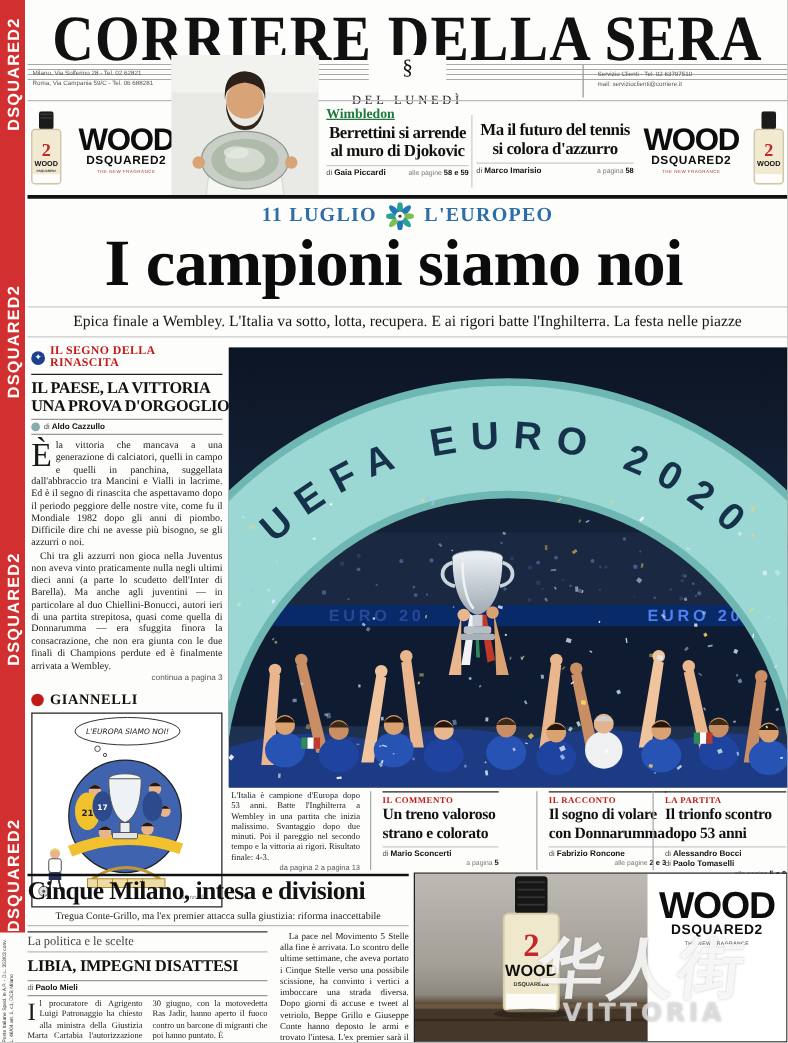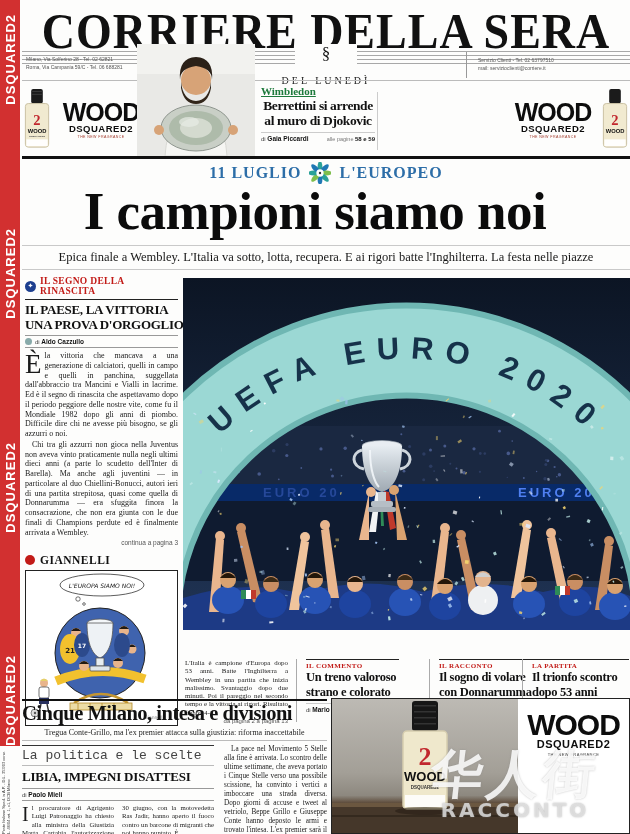--- a/index.html
+++ b/index.html
@@ -95,21 +95,21 @@
   .giannelli-row { display:flex; align-items:center; gap:5px; margin-top:8px; }
   .red-dot { width:10px; height:10px; border-radius:50%; background:#c21b17; flex:none; }
   .giannelli-label { font-weight:bold; font-size:11.5px; letter-spacing:.5px; }
   .cartoon-box { margin-top:4px; border:1px solid #222; width:153px; height:156px;
                  background:#fff; }
 
   
   .photo { left:183px; top:278px; width:447px; height:352px; background:#101c30; }
 
   
-  .pcol { top:659px; height:63px; }
+  .pcol { top:633px; height:63px; }
   .caption-col { left:185px; width:103px; font-size:6.9px; line-height:1.2;
                  text-align:justify; color:#222; }
   .caption-pages { text-align:right; font-size:6px; color:#555; margin-top:1px;
                    font-family:"Liberation Sans", sans-serif; }
   .ncol { border-left:1px solid #aaa; padding-left:9px; border-top:none; }
   .ncol-in { border-top:1.5px solid #222; padding-top:2px; }
   .c2 { left:296px; width:103px; } .c3 { left:409px; width:104px;margin-left:20px; } .c4 { left:522px; width:107px; }
   .col-kicker { color:#c21b17; font-weight:bold; font-size:7px; letter-spacing:.4px; }
   .col-title { font-size:12.5px; font-weight:bold; letter-spacing:-.3px; line-height:1.1;
                white-space:nowrap; margin-top:1px; }
@@ -121,22 +121,22 @@
   .col-pages b { color:#111; font-size:6px; }
 
   
   .politics-rule { left:22px; top:699px; width:305px; height:2px; background:#111; }
   .politics { left:22px; top:702px; width:305px; }
   .pol-title { font-size:20.5px; font-weight:bold; letter-spacing:-.5px; white-space:nowrap; }
   .pol-sub { font-size:8px; white-space:nowrap; color:#222; margin-top:3px;
              border-bottom:1px solid #bbb; padding-bottom:3px;text-align:center; }
   .pol-flex { display:flex; gap:10px; margin-top:4px; }
   .pol-box { width:192px; border-top:1px solid #333; }
-  .pol-box-kicker { font-size:13px; color:#444; border-bottom:1px solid #bbb;
-                    padding:2px 0;font-family:Liberation Mono, monospace; }
+  .pol-box-kicker { font-size:10px; color:#444; border-bottom:1px solid #bbb;
+                    padding:2px 0; }
   .pol-box-title { font-size:13px; font-weight:bold; white-space:nowrap; margin:3px 0;
                    letter-spacing:-.2px; }
   .pol-box-by { border-top:1px solid #999; border-bottom:1px solid #999; padding:2px 0;
                 font-family:"Liberation Sans", sans-serif; font-size:6px; color:#444; }
   .pol-box-by b { font-size:6.5px; color:#111; }
   .pol-box-body { margin-top:3px; columns:2; column-gap:8px; font-size:6.8px;
                   line-height:1.25; text-align:justify; color:#1a1a1a; }
   .pol-box-body .dropcap { font-size:20px; }
   .pol-right { flex:1; font-size:7.2px; line-height:1.25; text-align:justify;
                text-indent:7px; color:#1a1a1a; }
@@ -232,20 +232,30 @@
     <div class="wimb-title">al muro di Djokovic</div>
     <div class="byline-row">
       <span class="by">
         <span>di</span> <b>Gaia Piccardi</b></span>
       <span class="pages">
         <span>alle pagine</span> <b>58 e 59</b></span>
     </div>
   </div>
   <div class="abs vdiv-wimb"></div>
 
+  <div class="abs wimb wimb2">
+    <div class="wimb-title">Ma il futuro del tennis</div>
+    <div class="wimb-title">si colora d'azzurro</div>
+    <div class="byline-row">
+      <span class="by">
+        <span>di</span> <b>Marco Imarisio</b></span>
+      <span class="pages">
+        <span>a pagina</span> <b>58</b></span>
+    </div>
+  </div>
 
   <div class="abs ad-small ad-right">
     <div class="wood-block">
       <div class="wood-brand">WOOD</div>
       <div class="wood-designer">DSQUARED2</div>
       <div class="wood-tagline">THE NEW FRAGRANCE</div>
     </div>
     <svg width="26" height="62" viewBox="0 0 26 64">
       <rect x="7" y="0" width="12" height="15" rx="2" fill="#1b1b1b"></rect>
       <rect x="1" y="15" width="24" height="45" rx="3" fill="#f1ead0" stroke="#c9c0a2" stroke-width="1"></rect>
@@ -738,16 +748,16 @@
     </div>
     <div class="ad-white">
       <div class="wood-brand">WOOD</div>
       <div class="wood-designer">DSQUARED2</div>
       <div class="wood-tagline">THE NEW FRAGRANCE</div>
     </div>
   </div>
 
   <div class="abs watermark">
     <div class="wm-cn">华人街</div>
-    <div class="wm-latin">RACCONTO</div>
+    <div class="wm-latin">VITTORIA</div>
   </div>
 
 </div>
 
 </body></html>

